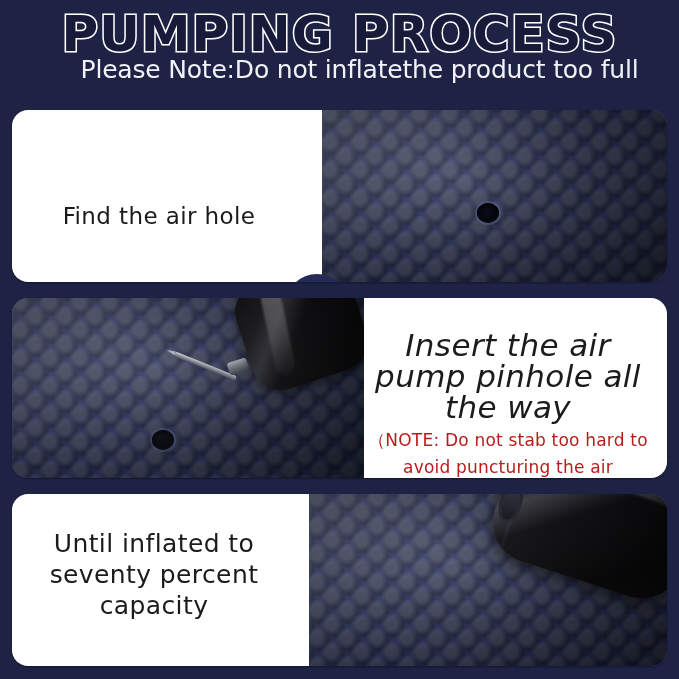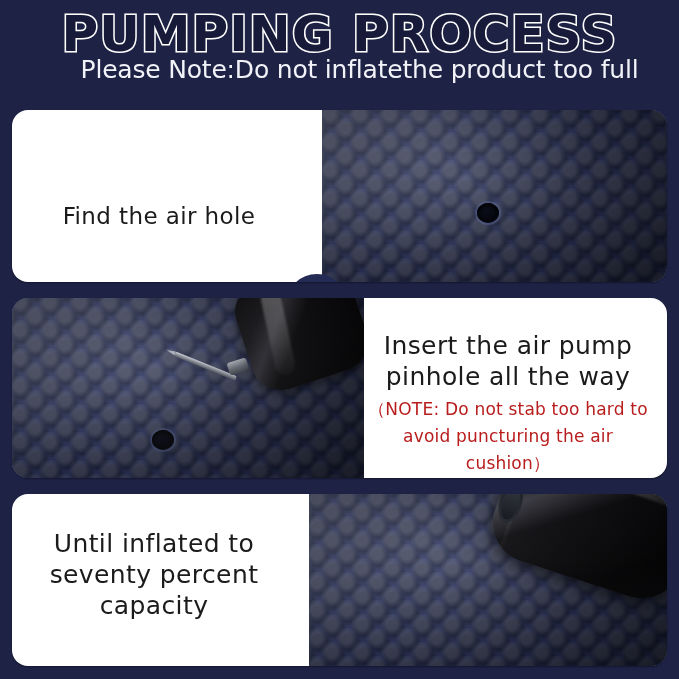--- a/index.html
+++ b/index.html
@@ -180,21 +180,21 @@
   #txt3{left:14px;top:6px;width:256px;height:160px;
         display:flex;flex-direction:column;align-items:center;justify-content:flex-start;}
 
   .maintext{
     color:#1b1b1b;
     text-align:center;
     font-size:23px;
     line-height:30px;
     letter-spacing:.4px;
   }
-  #txt2 .maintext{font-size:25px;line-height:31px;margin-top:6px;}
+  #txt2 .maintext{font-size:31px;line-height:31px;margin-top:6px;font-style:italic;}
   #txt3 .maintext{font-size:25px;line-height:31px;margin-top:8px;}
   .notetext{
     color:#b91c1c;
     text-align:center;
     font-size:17px;
     line-height:27px;
     letter-spacing:.2px;
     margin-top:4px;
   }
 </style>

